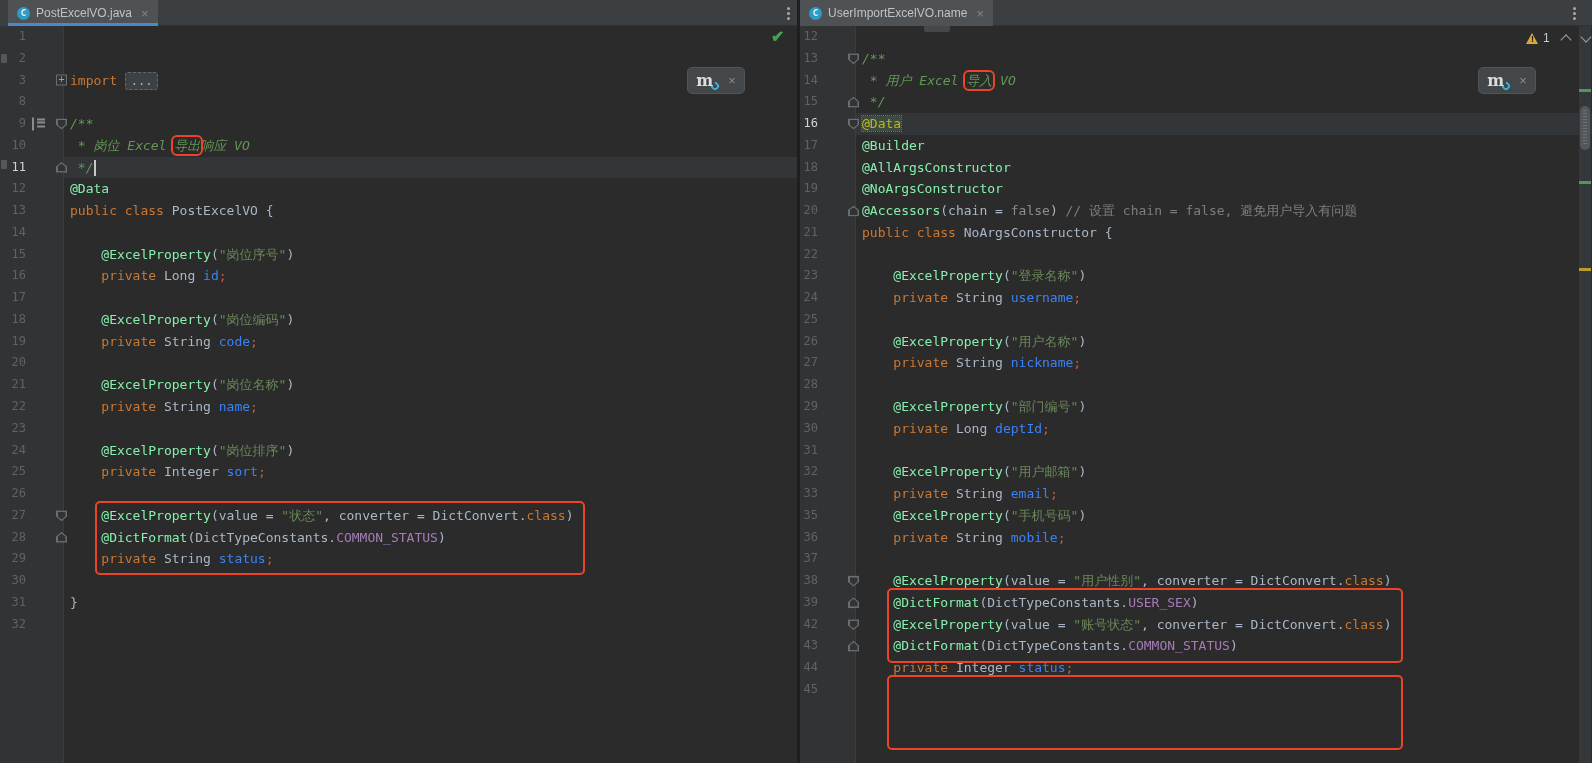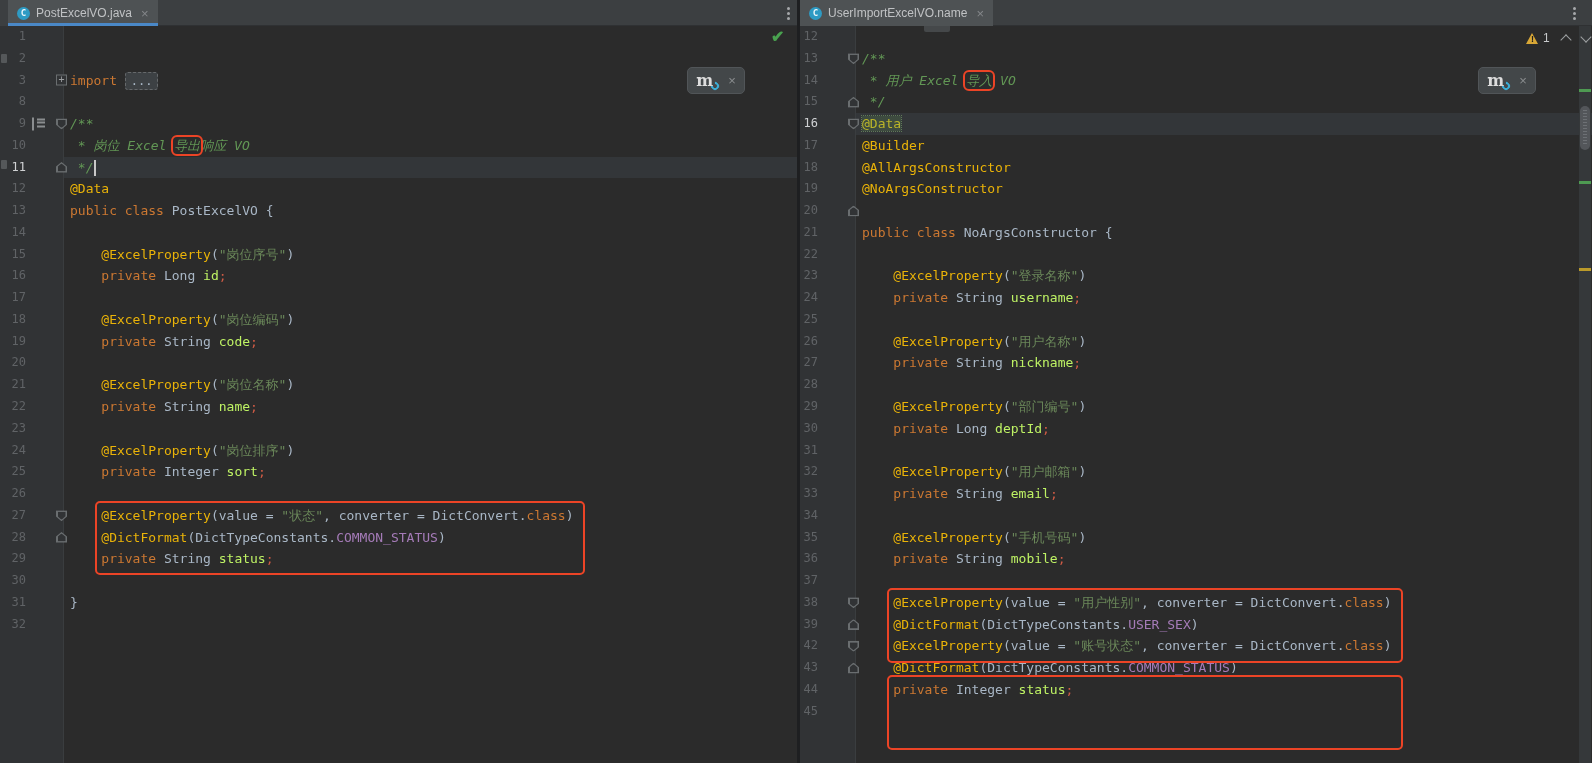--- a/index.html
+++ b/index.html
@@ -28,26 +28,26 @@
 .gnum{width:18px;text-align:right;font-size:12px;color:#606366;flex:none;font-family:"DejaVu Sans Mono",monospace}
 .gnum-cur{color:#D0D2D4}
 .foldc{width:44px;flex:none;position:relative}
 .codetext{white-space:pre}
 .band{position:absolute;left:56px;right:0;height:21.78px;background:#333639;z-index:1}
 .redbox{position:absolute;border:2.5px solid #EC4426;border-radius:5px;z-index:4;pointer-events:none}
 .tok-kw{color:#CC7832}
 .tok-pln{color:#A9B7C6}
 .tok-semi{color:#CF5B45}
 .tok-str{color:#6A8759}
-.tok-ann{color:#eab308}
+.tok-ann{color:#86efac}
 .tok-doc{color:#629755;font-style:italic}
 .tok-docbox{color:#629755;font-style:italic;outline:2.5px solid #EC4426;outline-offset:1.5px;border-radius:3px}
 .tok-cmt{color:#7A7E81}
 .tok-gray{color:#8C8C8C}
-.tok-fld{color:#bef264}
+.tok-fld{color:#3b82f6}
 .tok-const{color:#A57BB8;}
 .tok-hl{color:#BBB529;background:rgba(90,130,80,.28);outline:1px dotted #5F7A58}
 .tok-foldbox{color:#A9B7C6;background:#3D4144;border:1px dashed #66696B;border-radius:3px;padding:1px 5px;font-size:12px}
 .caret{display:inline-block;width:2px;height:16px;background:#C8C8C8;vertical-align:middle;margin-left:0.5px}
 .fi{position:absolute;left:30px;top:50%;transform:translateY(-50%);z-index:3}
 .fi-plus{width:9px;height:9px;border:1px solid #6A6E70;background:#313335;color:#9DA0A2;font-size:10px;line-height:8px;text-align:center;font-family:"DejaVu Sans Mono",monospace}
 .fi-down{width:11px;height:11px;background:#6A6E70;clip-path:polygon(0 0,100% 0,100% 58%,50% 100%,0 58%)}
 .fi-down::after{content:"";position:absolute;left:1.5px;top:1.5px;right:1.5px;bottom:1.5px;background:#313335;clip-path:polygon(0 0,100% 0,100% 58%,50% 100%,0 58%)}
 .fi-up{width:11px;height:11px;background:#6A6E70;clip-path:polygon(50% 0,100% 42%,100% 100%,0 100%,0 42%)}
 .fi-up::after{content:"";position:absolute;left:1.5px;top:1.5px;right:1.5px;bottom:1.5px;background:#313335;clip-path:polygon(50% 0,100% 42%,100% 100%,0 100%,0 42%)}
@@ -324,20 +324,21 @@
         <div class="row">
           <span class="gnum">19</span>
           <span class="foldc"></span>
           <span class="codetext"><span class="tok-ann">@NoArgsConstructor</span></span>
         </div>
         <div class="row">
           <span class="gnum">20</span>
           <span class="foldc">
             <span class="fi fi-up"></span>
           </span>
+          <span class="codetext"><span class="tok-ann">@Accessors</span><span class="tok-pln">(chain = </span><span class="tok-gray">false</span><span class="tok-pln">) </span><span class="tok-cmt">// 设置 chain = false, 避免用户导入有问题</span></span>
         </div>
         <div class="row">
           <span class="gnum">21</span>
           <span class="foldc"></span>
           <span class="codetext"><span class="tok-kw">public</span><span class="tok-pln"> </span><span class="tok-kw">class</span><span class="tok-pln"> NoArgsConstructor {</span></span>
         </div>
         <div class="row">
           <span class="gnum">22</span>
           <span class="foldc"></span>
           <span class="codetext"></span>
@@ -389,25 +390,20 @@
         </div>
         <div class="row">
           <span class="gnum">32</span>
           <span class="foldc"></span>
           <span class="codetext"><span class="tok-pln">    </span><span class="tok-ann">@ExcelProperty</span><span class="tok-pln">(</span><span class="tok-str">"用户邮箱"</span><span class="tok-pln">)</span></span>
         </div>
         <div class="row">
           <span class="gnum">33</span>
           <span class="foldc"></span>
           <span class="codetext"><span class="tok-pln">    </span><span class="tok-kw">private</span><span class="tok-pln"> String </span><span class="tok-fld">email</span><span class="tok-semi">;</span></span>
-        </div>
-        <div class="row">
-          <span class="gnum">34</span>
-          <span class="foldc"></span>
-          <span class="codetext"></span>
         </div>
         <div class="row">
           <span class="gnum">35</span>
           <span class="foldc"></span>
           <span class="codetext"><span class="tok-pln">    </span><span class="tok-ann">@ExcelProperty</span><span class="tok-pln">(</span><span class="tok-str">"手机号码"</span><span class="tok-pln">)</span></span>
         </div>
         <div class="row">
           <span class="gnum">36</span>
           <span class="foldc"></span>
           <span class="codetext"><span class="tok-pln">    </span><span class="tok-kw">private</span><span class="tok-pln"> String </span><span class="tok-fld">mobile</span><span class="tok-semi">;</span></span>

